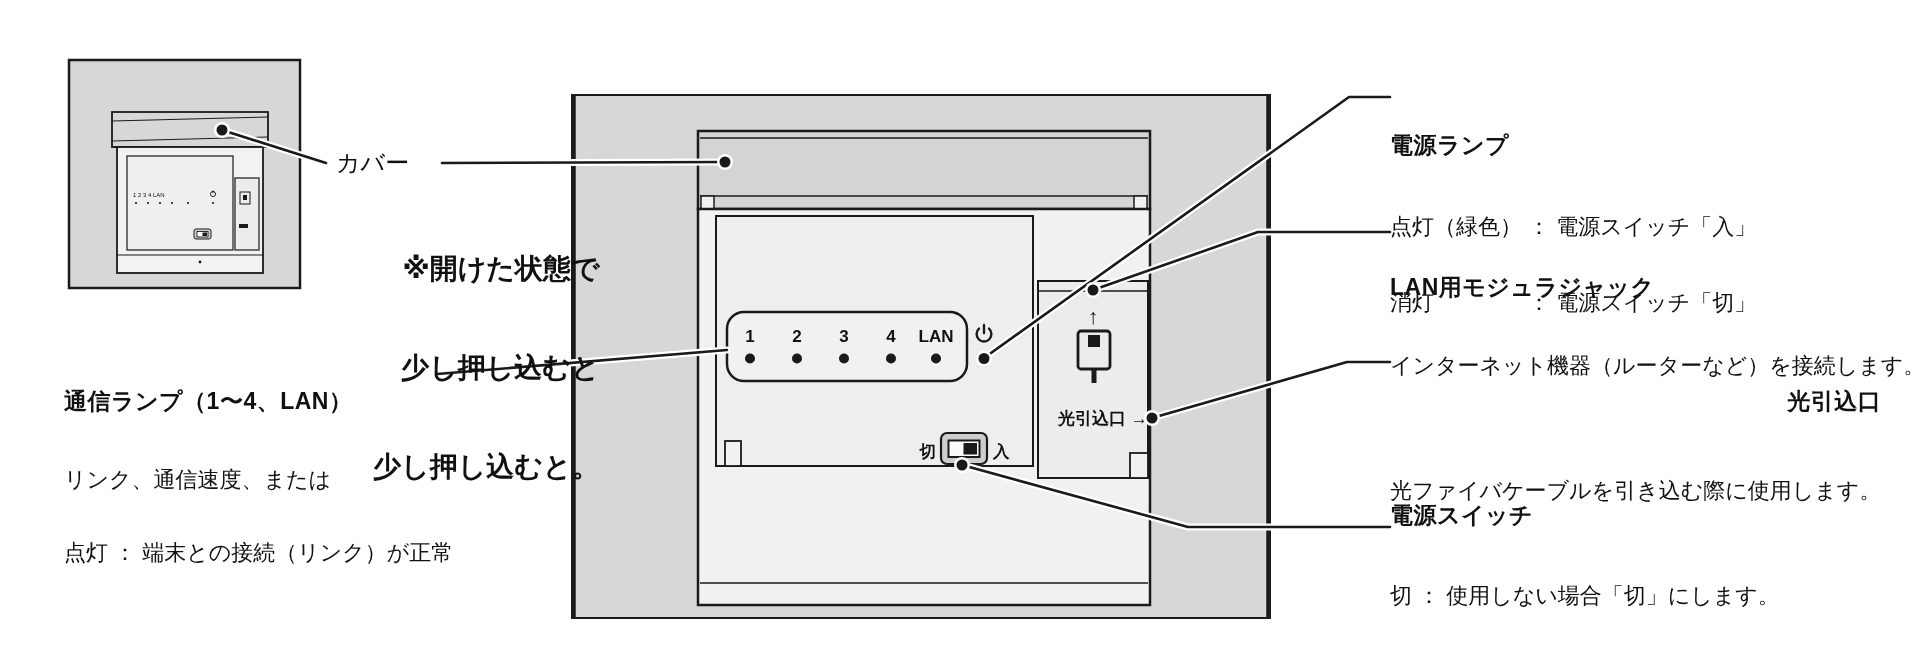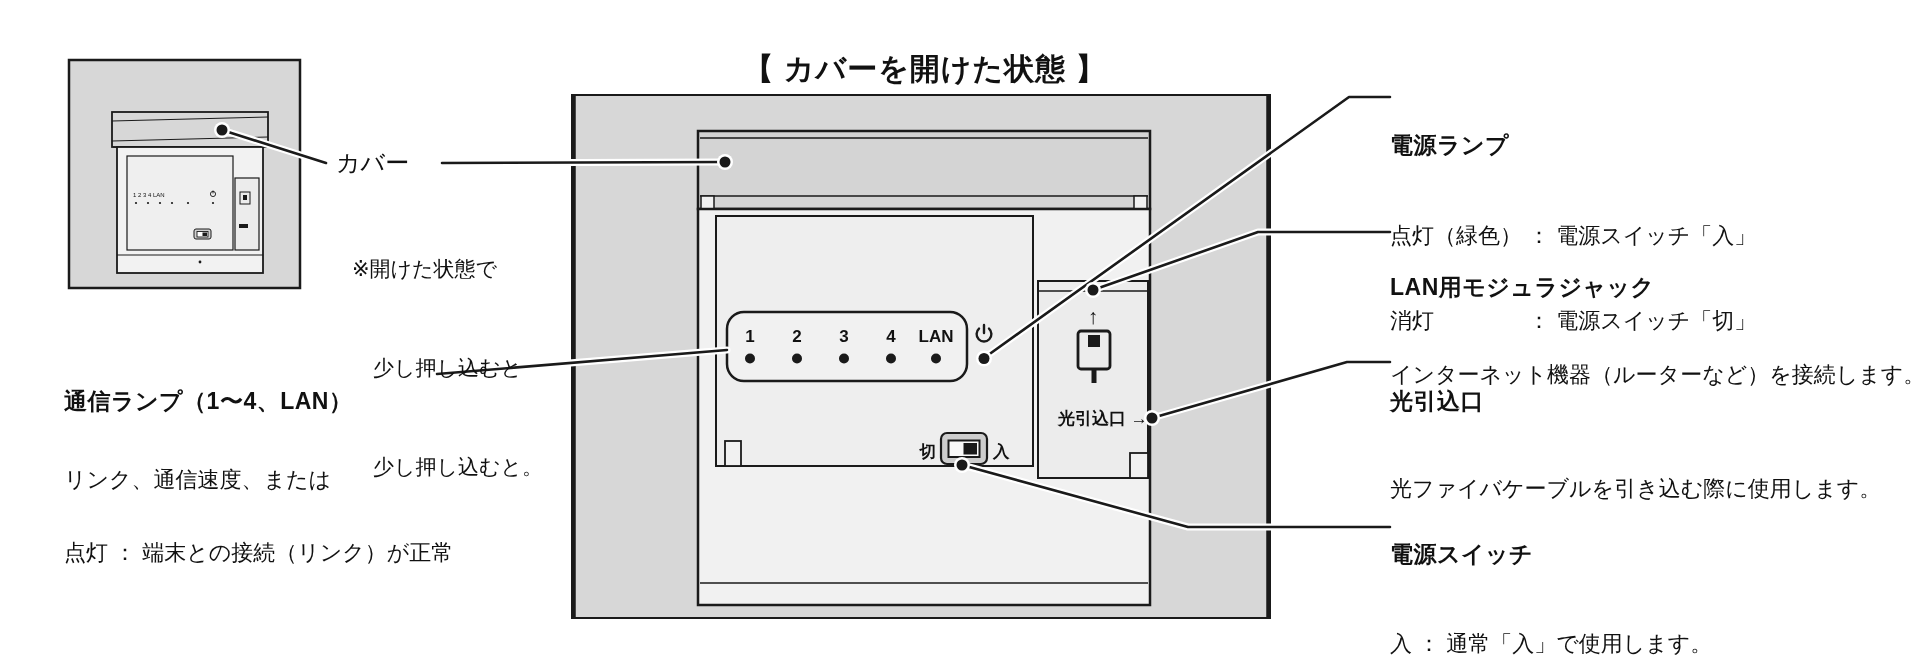--- a/index.html
+++ b/index.html
@@ -6,22 +6,22 @@
   #canvas{
     position:relative;width:1921px;height:664px;background:#ffffff;overflow:hidden;
     font-family:"Liberation Sans","DejaVu Sans",sans-serif;color:#111111;
   }
   #diagram-svg{position:absolute;left:0;top:0;}
   .txt{position:absolute;white-space:pre;}
   .title{font-size:30px;font-weight:700;letter-spacing:1px;text-align:center;}
   .h-bold{font-size:23px;font-weight:700;letter-spacing:0.5px;}
   .h-bold-sm{font-size:24px;font-weight:400;}
   .body-line{font-size:22px;line-height:37px;font-weight:400;}
-  .body-line-r{font-size:22px;line-height:40px;font-weight:400;margin-top:9px;}
-  .note-inset{font-size:21px;line-height:33px;font-weight:400;}
+  .body-line-r{font-size:22px;line-height:40px;font-weight:400;}
+  .note-inset{font-size:28px;line-height:33px;font-weight:700;text-align:right;}
   .indent1{padding-left:21px;}
   svg text{font-family:"Liberation Sans","DejaVu Sans",sans-serif;fill:#111111;}
 </style>
 </head>
 <body>
 
 <div id="canvas">
 
 <svg id="diagram-svg" width="1921" height="664" viewBox="0 0 1921 664">
 
@@ -164,21 +164,20 @@
         <circle cx="984" cy="358.5" r="5.5" fill="#1a1a1a"></circle>
     <circle cx="1093" cy="290" r="8" fill="#ffffff"></circle>
         <circle cx="1093" cy="290" r="5.5" fill="#1a1a1a"></circle>
     <circle cx="1152" cy="418" r="8" fill="#ffffff"></circle>
         <circle cx="1152" cy="418" r="5.5" fill="#1a1a1a"></circle>
     <circle cx="962" cy="465" r="8" fill="#ffffff"></circle>
         <circle cx="962" cy="465" r="5.5" fill="#1a1a1a"></circle>
   </g>
 </svg>
 
-<div class="txt title" style="left:640px;top:49px;width:570px;">【 カバーを開けた状態 】</div>
 
 <div class="txt h-bold-sm" style="left:336px;top:147px;">カバー</div>
 
 <div class="txt note-inset" style="left:352px;top:186px;">
   <div>※開けた状態で</div>
   <div class="indent1">少し押し込むと</div>
   <div class="indent1">少し押し込むと。</div>
 </div>
 
 <div class="txt" style="left:64px;top:350px;">
@@ -195,24 +194,23 @@
   <div class="body-line-r">点灯（緑色） ： 電源スイッチ「入」</div>
   <div class="body-line-r">消灯　　　　 ： 電源スイッチ「切」</div>
 </div>
 
 <div class="txt" style="left:1390px;top:236px;">
   <div class="h-bold" style="margin-bottom:7px;">LAN用モジュラジャック</div>
   <div class="body-line-r">インターネット機器（ルーターなど）を接続します。</div>
 </div>
 
 <div class="txt" style="left:1390px;top:350px;">
-  <div class="h-bold" style="margin-bottom:7px;">光引込口</div>
+  <div class="h-bold" style="margin-bottom:18px;text-align:right;">光引込口</div>
   <div class="body-line-r">光ファイバケーブルを引き込む際に使用します。</div>
 </div>
 
 <div class="txt" style="left:1390px;top:464px;">
-  <div class="h-bold" style="margin-bottom:9px;margin-top:39px;">電源スイッチ</div>
-  <div class="body-line-r">入 ： 通常「入」で使用します。</div>
+  <div class="h-bold" style="margin-bottom:9px;">電源スイッチ</div>
   <div class="body-line-r">切 ： 使用しない場合「切」にします。</div>
   
 </div>
 
 </div>
 
 </body></html>

